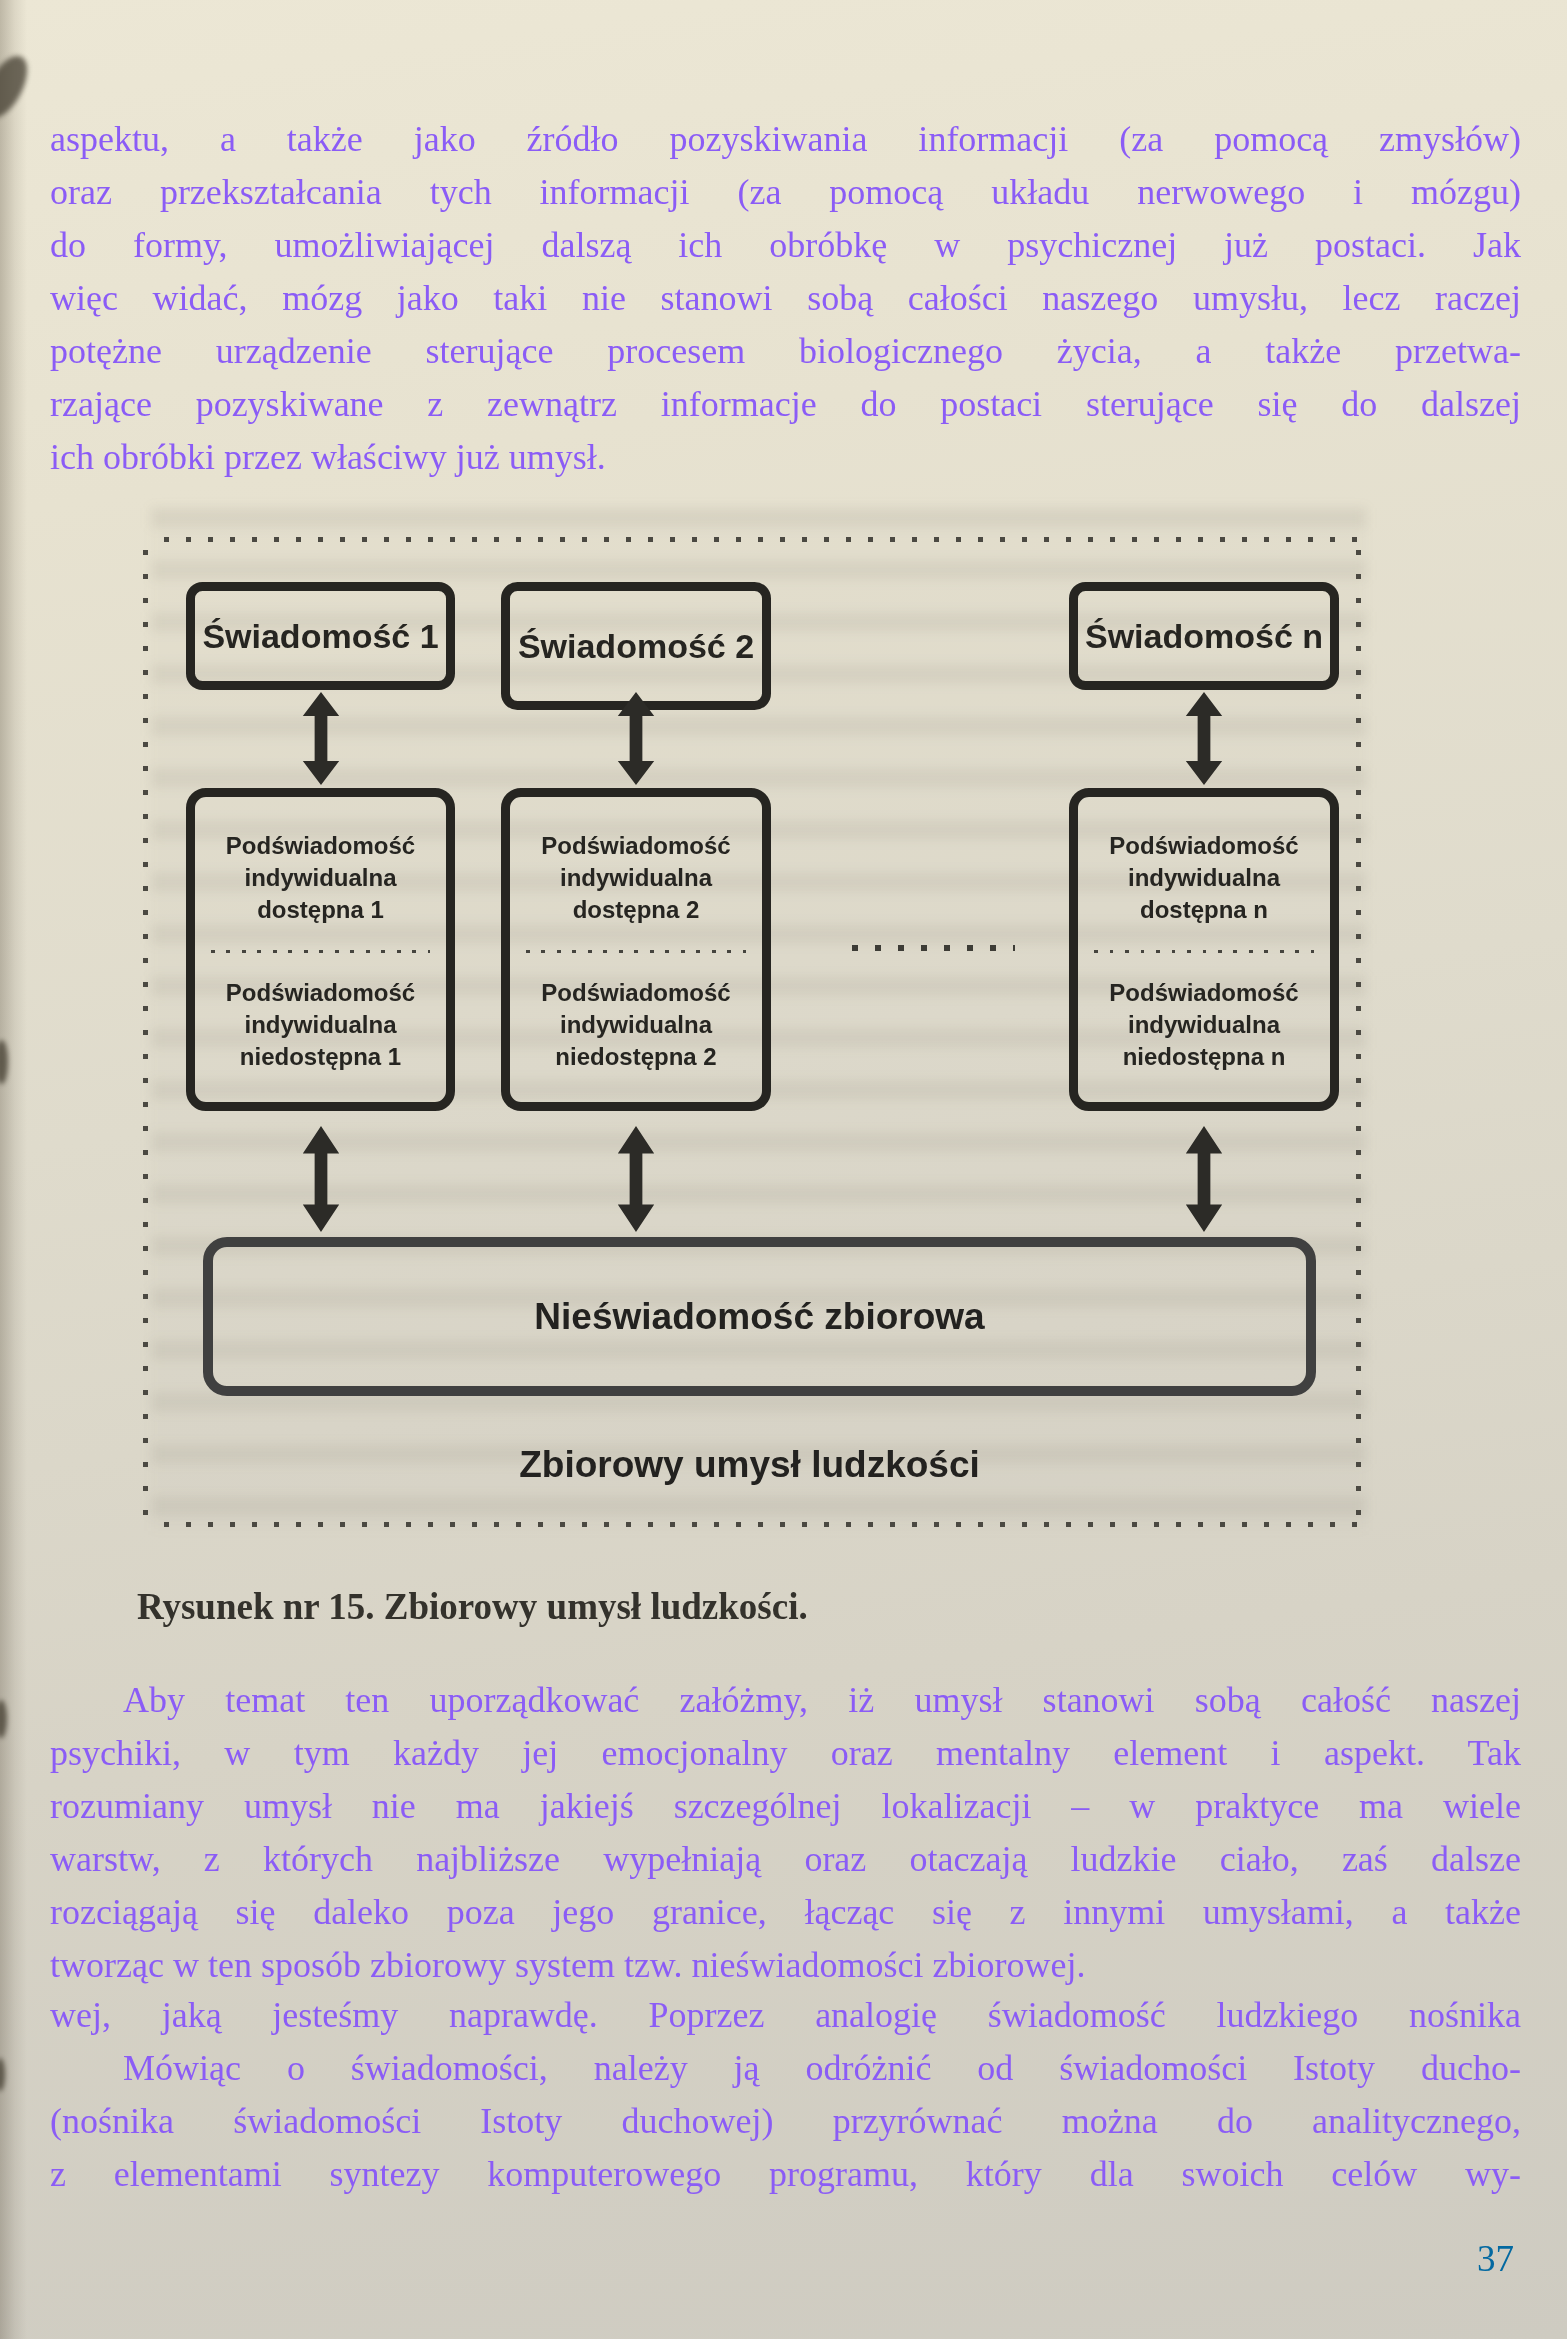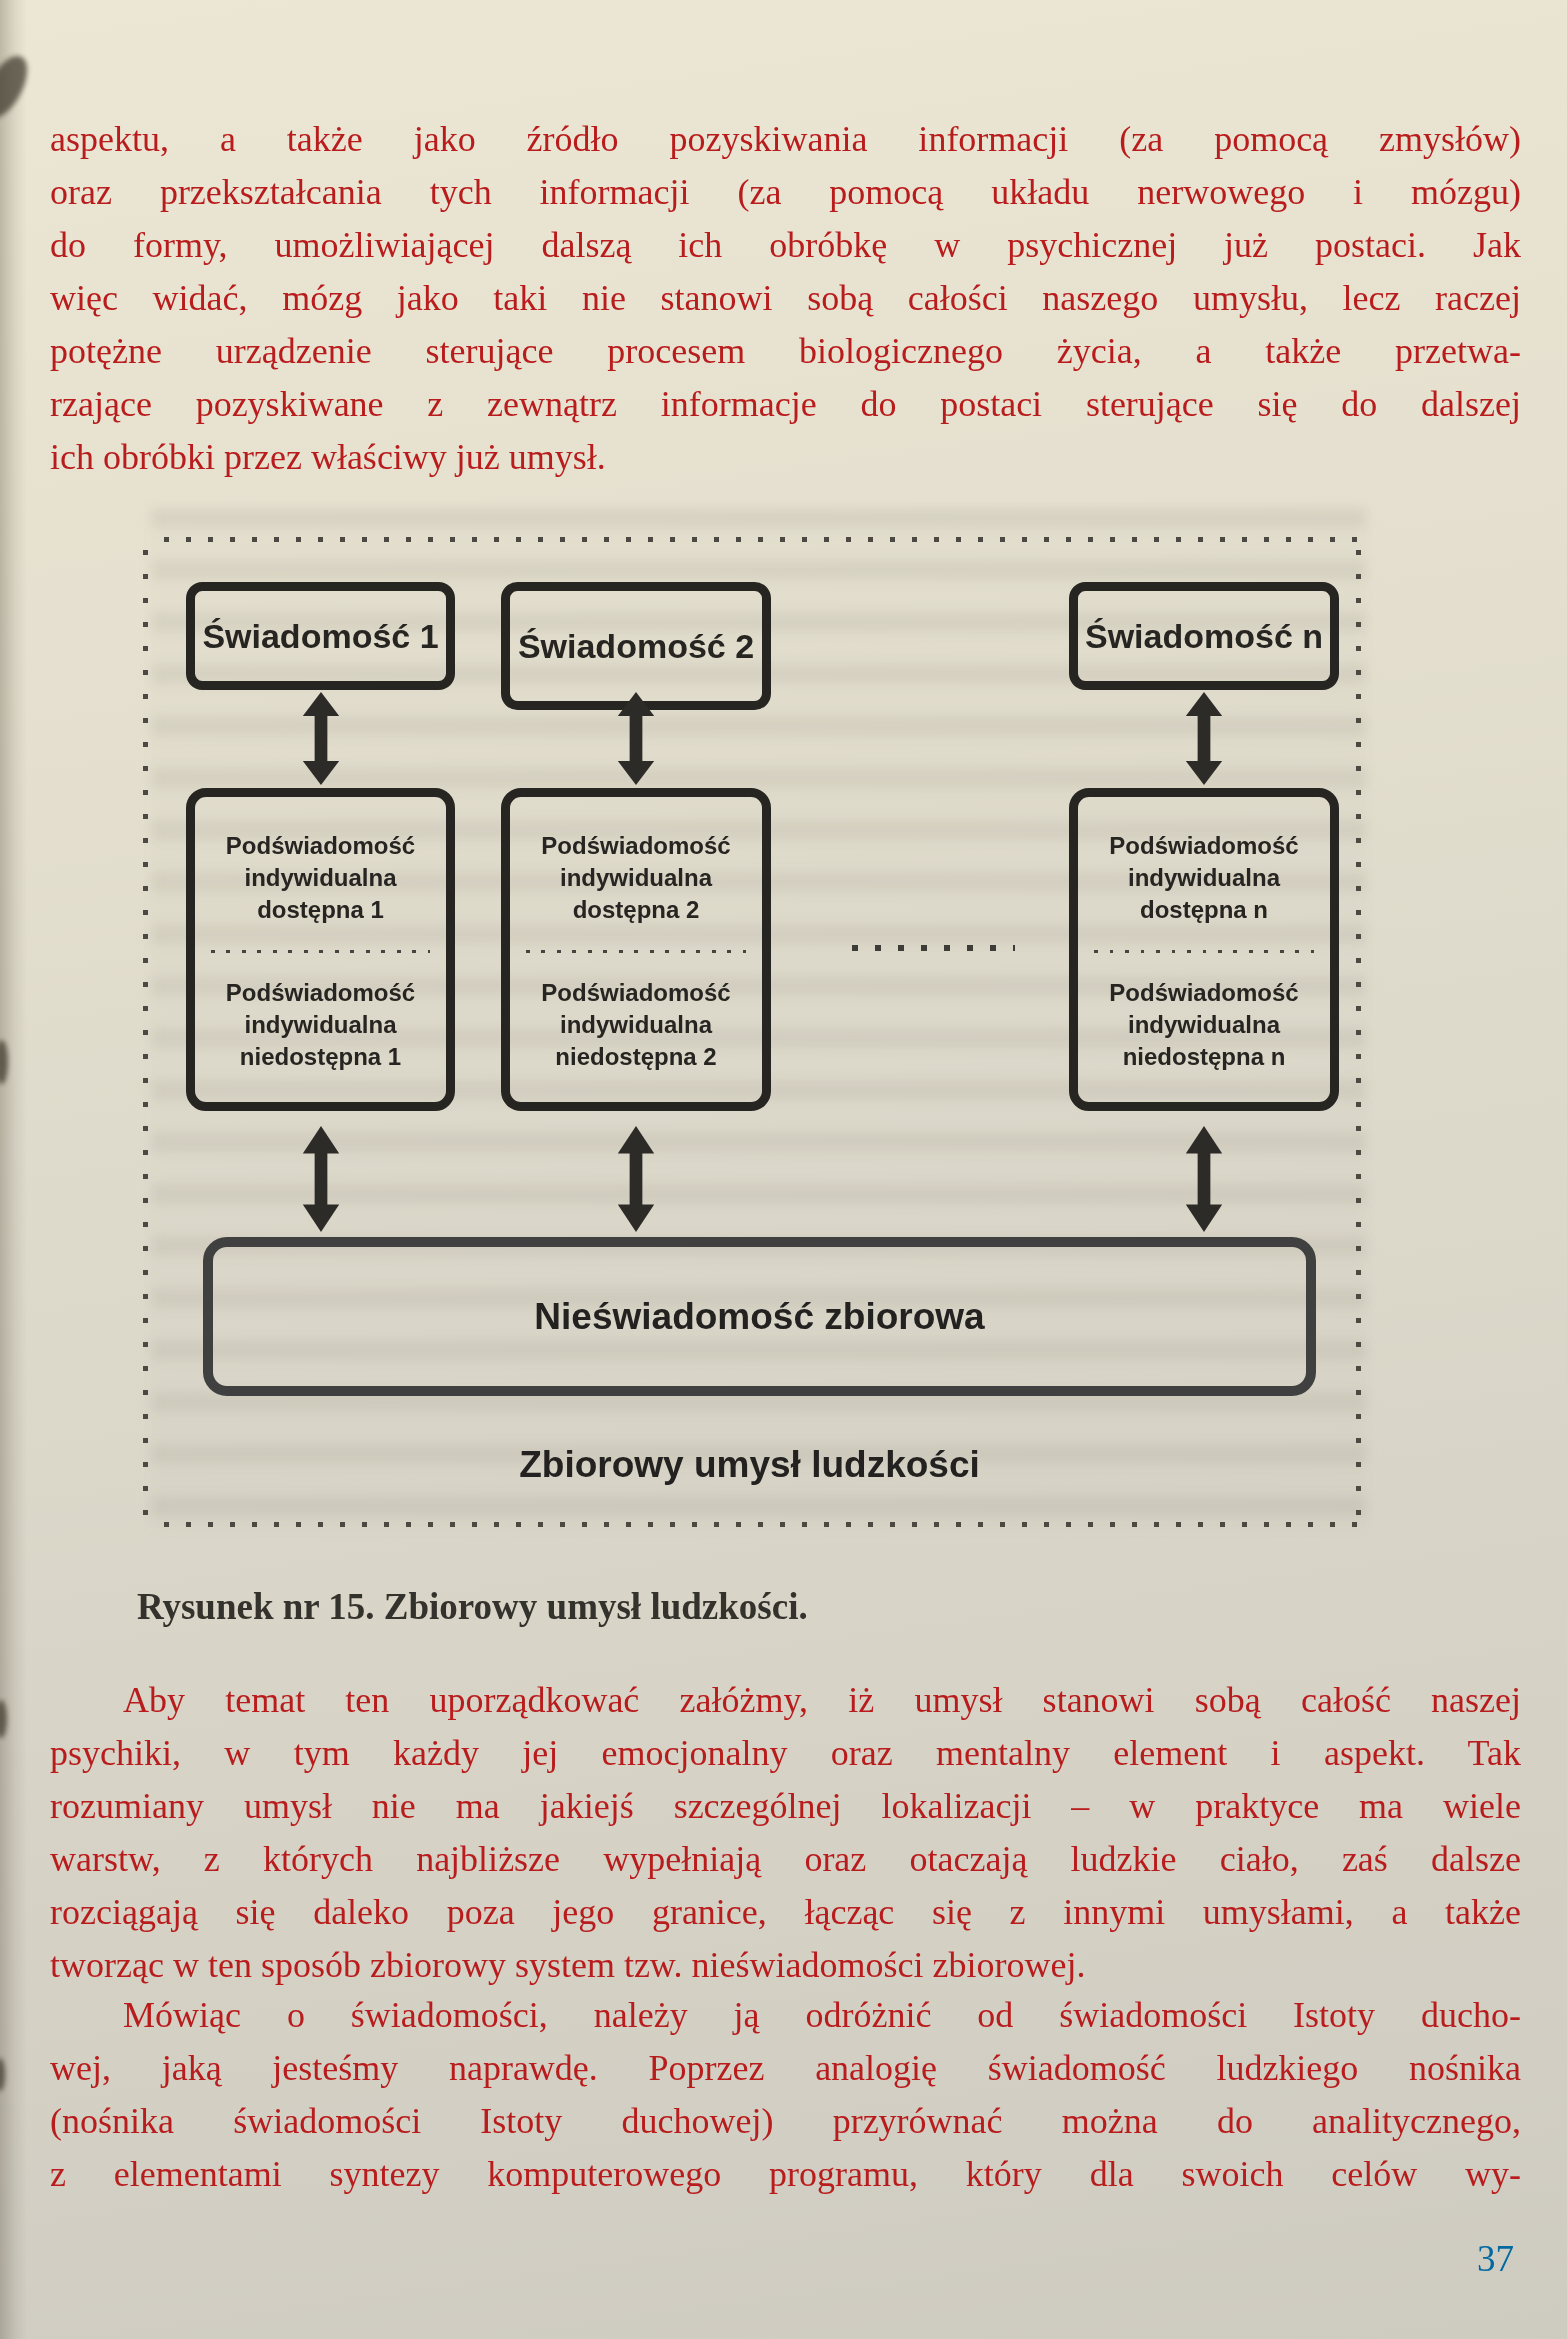--- a/index.html
+++ b/index.html
@@ -13,21 +13,21 @@
   
   .gutter{position:absolute;left:0;top:0;width:27.4px;height:100%;
     background:linear-gradient(to right,rgba(84,74,58,0.30),rgba(84,74,58,0.10) 55%,rgba(84,74,58,0) 100%);}
   .smudge{position:absolute;background:#433d30;border-radius:50%;filter:blur(2.7px);opacity:.75;}
   
   .ghost{position:absolute;left:151px;top:508px;width:1215px;height:1023px;
     background:repeating-linear-gradient(to bottom,rgba(104,99,87,0.11) 0 20px,rgba(104,99,87,0.02) 20px 52px);
     filter:blur(5.5px);pointer-events:none;}
   
   .para{position:absolute;left:50px;width:1471px;}
-  .line{font-size:36px;line-height:53px;color:#b91c1c;
+  .line{font-size:36px;line-height:53px;color:#8b5cf6;
     text-align:justify;text-align-last:justify;white-space:normal;}
   .line.last{text-align-last:left;}
   .line.indent{padding-left:73px;}
   
   .fedge{position:absolute;}
   .fedge.h{height:4.6px;background:repeating-linear-gradient(to right,#4b4942 0 4.6px,rgba(0,0,0,0) 4.6px 22px);}
   .fedge.v{width:4.6px;background:repeating-linear-gradient(to bottom,#4b4942 0 4.6px,rgba(0,0,0,0) 4.6px 24px);}
   
   .sbox{position:absolute;border:9.1px solid #262521;border-radius:16.4px;
     display:flex;align-items:center;justify-content:center;
@@ -174,22 +174,22 @@
   <div class="para" style="top:1674px;">
     <div class="line indent">Aby temat ten uporządkować załóżmy, iż umysł stanowi sobą całość naszej</div>
     <div class="line">psychiki, w tym każdy jej emocjonalny oraz mentalny element i aspekt. Tak</div>
     <div class="line">rozumiany umysł nie ma jakiejś szczególnej lokalizacji – w praktyce ma wiele</div>
     <div class="line">warstw, z których najbliższe wypełniają oraz otaczają ludzkie ciało, zaś dalsze</div>
     <div class="line">rozciągają się daleko poza jego granice, łącząc się z innymi umysłami, a także</div>
     <div class="line last">tworząc w ten sposób zbiorowy system tzw. nieświadomości zbiorowej.</div>
   </div>
 
   <div class="para" style="top:1989px;">
+    <div class="line">wej, jaką jesteśmy naprawdę. Poprzez analogię świadomość ludzkiego nośnika</div>
     <div class="line indent">Mówiąc o świadomości, należy ją odróżnić od świadomości Istoty ducho-</div>
-    <div class="line">wej, jaką jesteśmy naprawdę. Poprzez analogię świadomość ludzkiego nośnika</div>
     <div class="line">(nośnika świadomości Istoty duchowej) przyrównać można do analitycznego,</div>
     <div class="line">z elementami syntezy komputerowego programu, który dla swoich celów wy-</div>
   </div>
 
   <div class="pagenum" style="top:2237px;">37</div>
 
 </div>
 
 
 </body></html>

